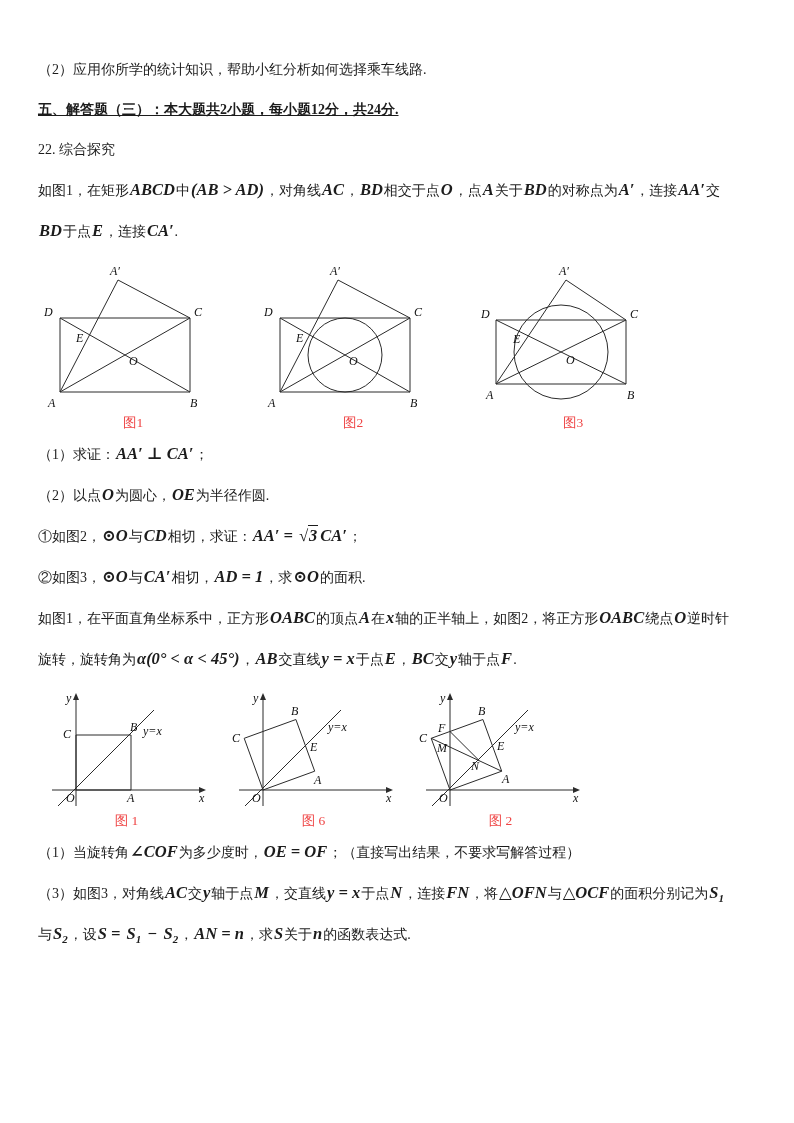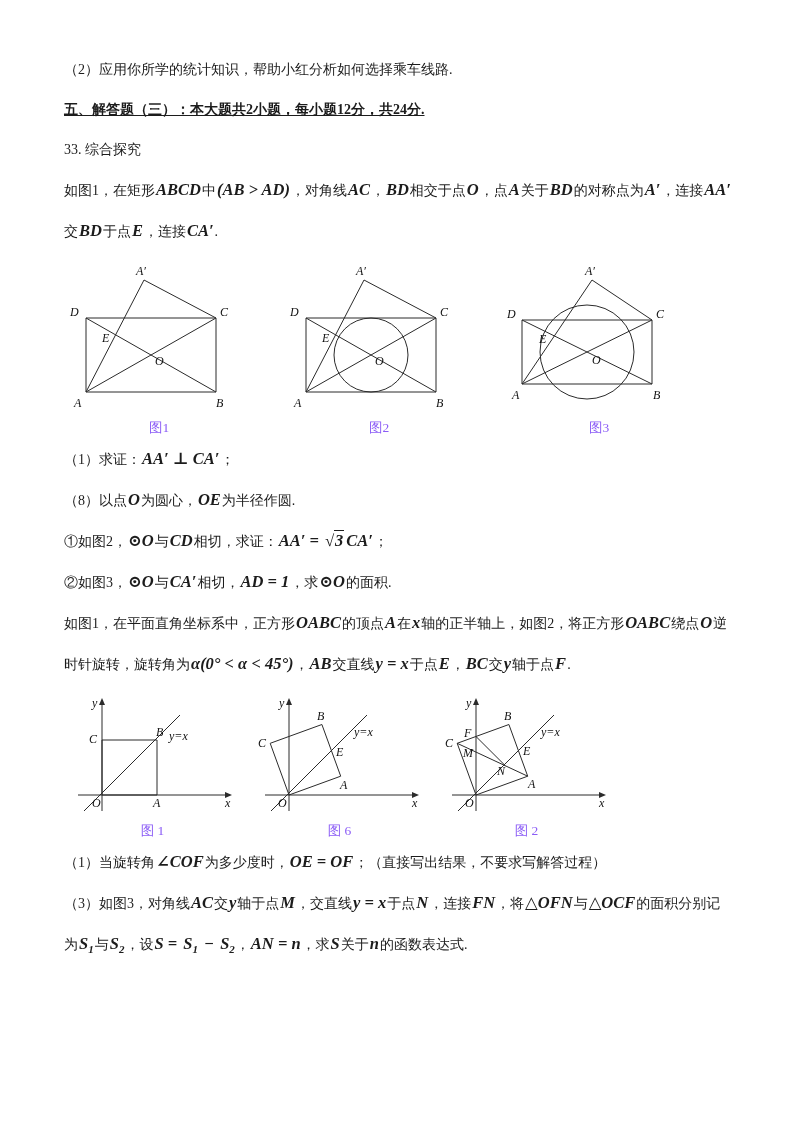--- a/index.html
+++ b/index.html
@@ -1,55 +1,55 @@
 <!DOCTYPE html>
 <html><head>
 <meta charset="utf-8">
 <style>
   html,body { margin:0; padding:0; background:#ffffff; }
   .page {
     width:794px; min-height:1123px; margin:0 auto; background:#fff;
-    box-sizing:border-box; padding:50px 62px 40px 64px;
+    box-sizing:border-box; padding:50px 62px 40px 38px;
     font-family:"Liberation Serif","DejaVu Serif",serif; color:#1c1c1c;
     font-size:14px;
   }
   .para { margin:0; line-height:40px; text-align:left; }
   .para .cn { font-size:14px; }
   .math {
     font-family:"Liberation Serif","DejaVu Serif",serif;
     font-style:italic; font-weight:bold; font-size:16.5px;
     padding:0 1px; white-space:nowrap;margin-top:32px;
   }
   .math sub { font-size:11px; line-height:0; }
   .radline { border-top:1.3px solid #1c1c1c; padding:0 1px; }
   .heading { font-weight:bold;text-decoration:underline; }
   .figrow { display:flex; align-items:flex-end; margin:10px 0 2px 0; }
   .figrow.row2 { margin-left:6px; }
   .figcol { display:flex; flex-direction:column; align-items:center; }
   .figrow .figcol + .figcol { margin-left:30px; }
   .figrow.row2 .figcol + .figcol { margin-left:22px; }
-  .figcap { font-size:13.5px; margin-top:5px; color:#8b5cf6; }
+  .figcap { font-size:13.5px; color:#ef4444; }
   svg { overflow:visible; display:block; }
   svg .stroke { stroke:#2b2b2b; stroke-width:1; fill:none; stroke-linejoin:round; }
   svg .arrow { fill:#2b2b2b; stroke:none; }
   svg text {
     font-family:"Liberation Serif","DejaVu Serif",serif;
     font-style:italic; font-size:12px; fill:#111; stroke:none;
   }
 </style>
 </head>
 <body>
 
 <div class="page">
 
   <p class="para"><span class="cn">（2）应用你所学的统计知识，帮助小红分析如何选择乘车线路.</span></p>
 
   <p class="para heading">五、解答题（三）：本大题共2小题，每小题12分，共24分.</p>
 
-  <p class="para">33. 综合探究</p>
+  <p class="para">22. 综合探究</p>
 
   <p class="para"><span class="cn">如图1，在矩形</span><span class="math">ABCD</span><span class="cn">中</span><span class="math">(AB &gt; AD)</span><span class="cn">，对角线</span><span class="math">AC</span><span class="cn">，</span><span class="math">BD</span><span class="cn">相交于点</span><span class="math">O</span><span class="cn">，点</span><span class="math">A</span><span class="cn">关于</span><span class="math">BD</span><span class="cn">的对称点为</span><span class="math">A′</span><span class="cn">，连接</span><span class="math">AA′</span><span class="cn">交</span><span class="math">BD</span><span class="cn">于点</span><span class="math">E</span><span class="cn">，连接</span><span class="math">CA′</span><span class="cn">.</span></p>
 
   <div class="figrow">
 
     <div class="figcol">
       <svg width="190" height="152" viewBox="0 0 190 152">
         <polygon class="stroke" points="22,56 152,56 152,130 22,130"></polygon>
         <line class="stroke" x1="22" y1="130" x2="152" y2="56"></line>
         <line class="stroke" x1="22" y1="56" x2="152" y2="130"></line>
@@ -100,21 +100,21 @@
         <text x="88" y="102">O</text>
         <text x="8" y="137">A</text>
         <text x="149" y="137">B</text>
       </svg>
       <div class="figcap">图3</div>
     </div>
 
   </div>
 
   <p class="para"><span class="cn">（1）求证：</span><span class="math">AA′ ⊥ CA′</span><span class="cn">；</span></p>
-  <p class="para"><span class="cn">（8）以点</span><span class="math">O</span><span class="cn">为圆心，</span><span class="math">OE</span><span class="cn">为半径作圆.</span></p>
+  <p class="para"><span class="cn">（2）以点</span><span class="math">O</span><span class="cn">为圆心，</span><span class="math">OE</span><span class="cn">为半径作圆.</span></p>
   <p class="para"><span class="cn">①如图2，</span><span class="math">⊙O</span><span class="cn">与</span><span class="math">CD</span><span class="cn">相切，求证：</span><span class="math">AA′ = </span><span class="math">√<span class="radline">3</span></span><span class="math">CA′</span><span class="cn">；</span></p>
   <p class="para"><span class="cn">②如图3，</span><span class="math">⊙O</span><span class="cn">与</span><span class="math">CA′</span><span class="cn">相切，</span><span class="math">AD = 1</span><span class="cn">，求</span><span class="math">⊙O</span><span class="cn">的面积.</span></p>
 
 
   <p class="para"><span class="cn">如图1，在平面直角坐标系中，正方形</span><span class="math">OABC</span><span class="cn">的顶点</span><span class="math">A</span><span class="cn">在</span><span class="math">x</span><span class="cn">轴的正半轴上，如图2，将正方形</span><span class="math">OABC</span><span class="cn">绕点</span><span class="math">O</span><span class="cn">逆时针旋转，旋转角为</span><span class="math">α(0° &lt; α &lt; 45°)</span><span class="cn">，</span><span class="math">AB</span><span class="cn">交直线</span><span class="math">y = x</span><span class="cn">于点</span><span class="math">E</span><span class="cn">，</span><span class="math">BC</span><span class="cn">交</span><span class="math">y</span><span class="cn">轴于点</span><span class="math">F</span><span class="cn">.</span></p>
 
   <div class="figrow row2">
 
     <div class="figcol">
       <svg width="165" height="122" viewBox="0 0 165 122">

